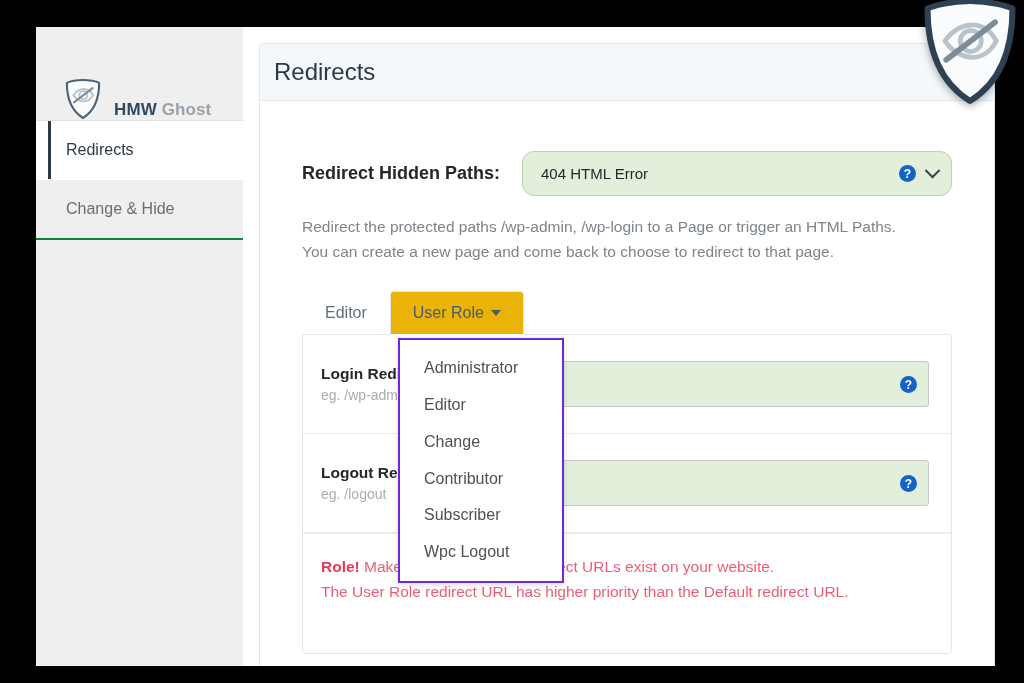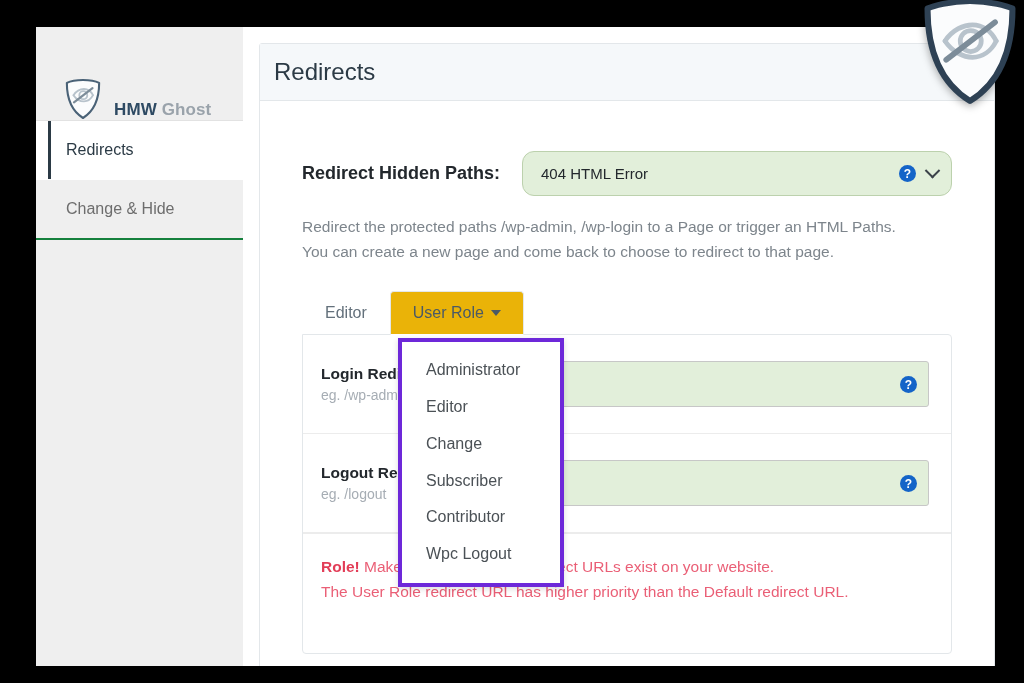--- a/index.html
+++ b/index.html
@@ -260,21 +260,21 @@
     color: #ea5f76;
   }
   .note-strong { font-weight: bold; color: #e23d57; }
 
   
   .dropdown {
     position: absolute;
     left: 96px; top: 47px;
     width: 166px;
     background: #ffffff;
-    border: 4px solid #6d28d9;
+    border: 2px solid #6d28d9;
     box-shadow: 0 2px 6px rgba(0,0,0,.14);
     padding: 10px 0 10px 0;
     z-index: 20;
   }
   .dropdown-item {
     padding: 6px 0 6px 24px;
     font-size: 16px;
     color: #4b5156;
     cursor: pointer;
     line-height: 1.55;
@@ -394,22 +394,22 @@
                 <div><span class="note-strong">Role!</span><span> Make sure you that the redirect URLs exist on your website.</span></div>
                 <div>The User Role redirect URL has higher priority than the Default redirect URL.</div>
               </div>
 
             </div>
 
             <div class="dropdown">
               <div class="dropdown-item">Administrator</div>
               <div class="dropdown-item">Editor</div>
               <div class="dropdown-item">Change</div>
+              <div class="dropdown-item">Contributor</div>
               <div class="dropdown-item">Subscriber</div>
-              <div class="dropdown-item">Contributor</div>
               <div class="dropdown-item">Wpc Logout</div>
             </div>
 
           </div>
 
         </div>
 
       </div>
 
     </div>

